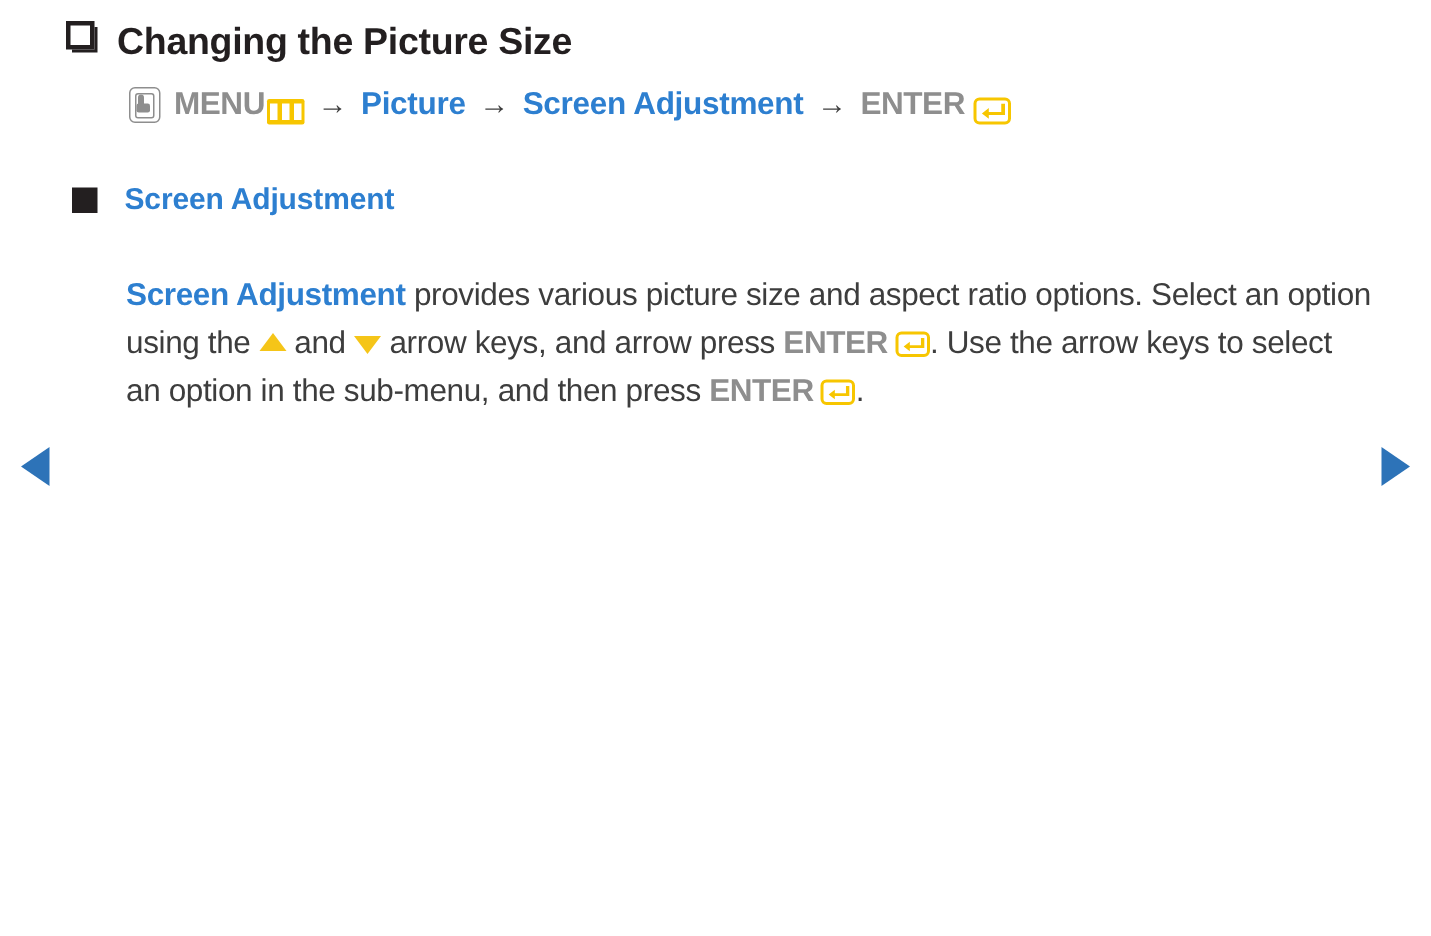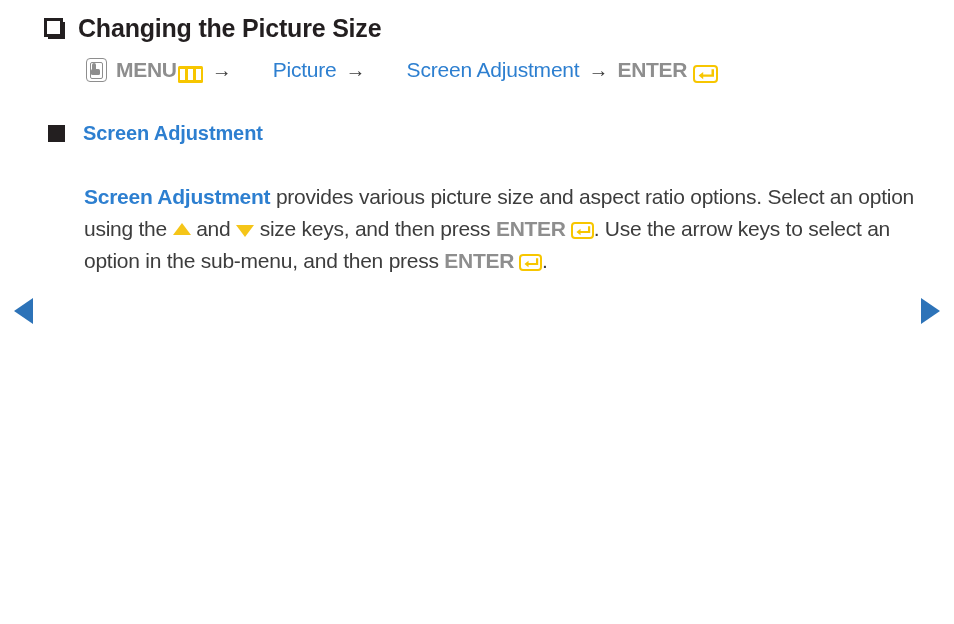--- a/index.html
+++ b/index.html
@@ -22,21 +22,21 @@
     width: 954px;
     height: 624px;
   }
 
   
   .title-row {
     position: absolute;
     left: 44px;
     top: 14px;
     display: flex;
-    align-items: center;
+    align-items: flex-start;
   }
   .title-bullet {
     width: 22px;
     height: 22px;
     position: relative;
     margin-right: 12px;
     flex: 0 0 auto;
   }
   .title-bullet .shadow {
     position: absolute;
@@ -73,23 +73,22 @@
     white-space: nowrap;
     font-size: 21px;
   }
   .crumb-gray {
     color: #8e8e8e;
     font-weight: bold;
     letter-spacing: -0.3px;
   }
   .crumb-blue {
     color: #2d7fd0;
-    font-weight: normal;
+    font-weight: bold;
     letter-spacing: -0.2px;
-    margin-left: 32px;
   }
   .crumb-arrow {
     color: #3d3d3d;
     font-size: 20px;
     margin: 0 9px;
     font-weight: normal;
   }
 
   
   .icon-hand {
@@ -312,21 +311,21 @@
       </svg>
     </span>
   </div>
 
   <div class="section-row">
     <span class="section-bullet"></span>
     <span class="section-title">Screen Adjustment</span>
   </div>
 
   <p class="body-text">
-    <span class="blue-bold">Screen Adjustment</span><span> provides various picture size and aspect ratio options. Select an option using the </span><span class="tri-up"></span><span> and </span><span class="tri-down"></span><span> size keys, and then press </span><span class="gray-bold">ENTER</span><span class="icon-enter sm inline-icon">
+    <span class="blue-bold">Screen Adjustment</span><span> provides various picture size and aspect ratio options. Select an option using the </span><span class="tri-up"></span><span> and </span><span class="tri-down"></span><span> arrow keys, and arrow press </span><span class="gray-bold">ENTER</span><span class="icon-enter sm inline-icon">
         <svg width="17" height="12" viewBox="0 0 19 13" aria-hidden="true">
           <path d="M14.5 1.2 L14.5 6.6 L6.2 6.6 L6.2 4.0 L1.6 7.6 L6.2 11.2 L6.2 8.7 L17.0 8.7 L17.0 1.2 Z" fill="#f7c600"></path>
         </svg>
       </span><span>. Use the arrow keys to select an option in the sub-menu, and then press </span><span class="gray-bold">ENTER</span><span class="icon-enter sm inline-icon">
         <svg width="17" height="12" viewBox="0 0 19 13" aria-hidden="true">
           <path d="M14.5 1.2 L14.5 6.6 L6.2 6.6 L6.2 4.0 L1.6 7.6 L6.2 11.2 L6.2 8.7 L17.0 8.7 L17.0 1.2 Z" fill="#f7c600"></path>
         </svg>
       </span><span>.</span>
   </p>
 

